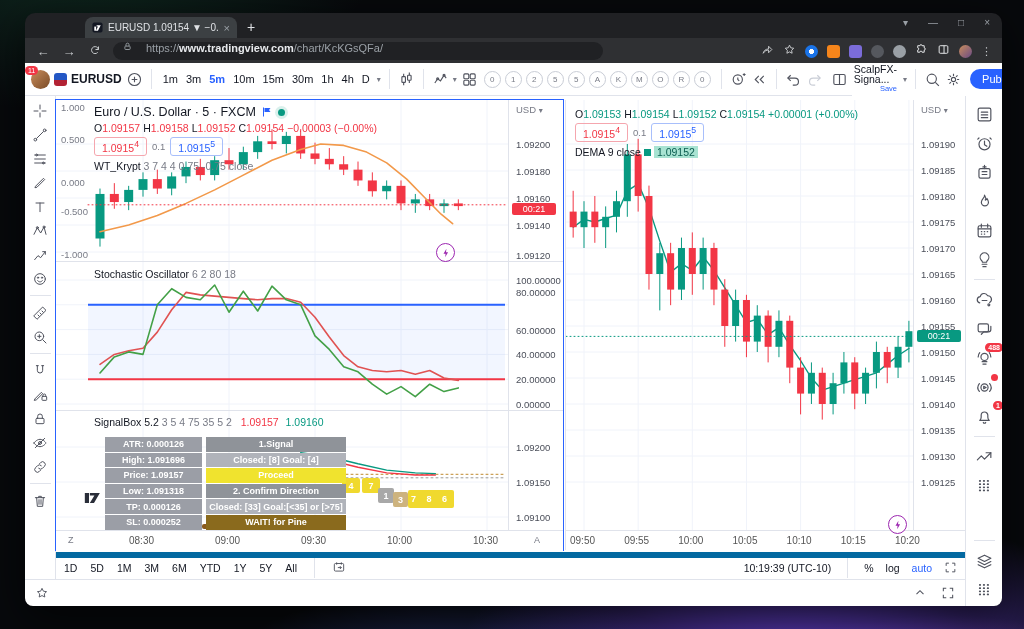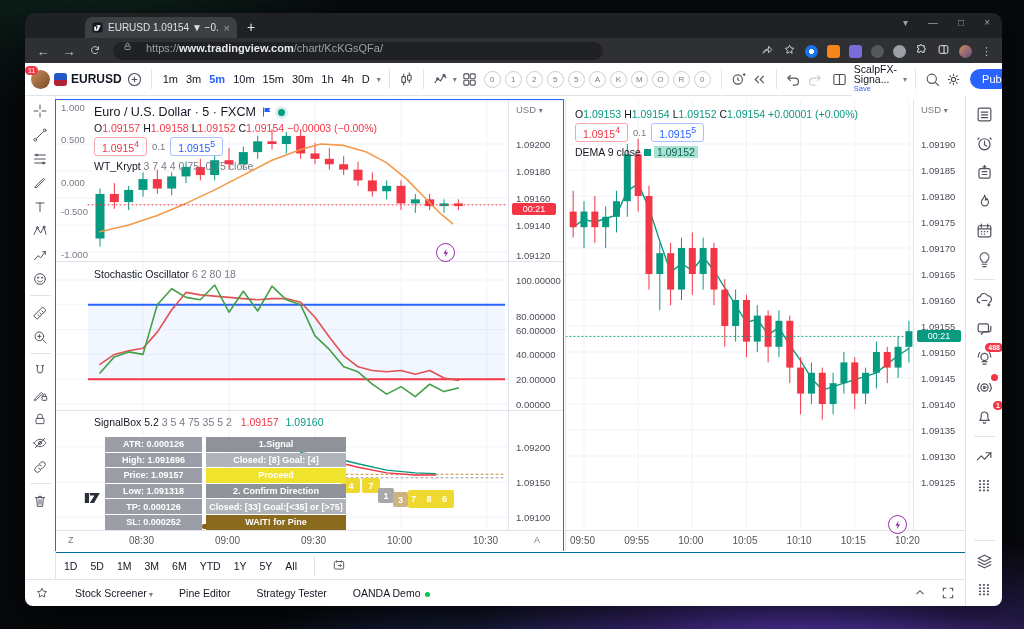--- a/index.html
+++ b/index.html
@@ -37,21 +37,21 @@
   .flag{width:13px;height:13px;border-radius:3px;background:linear-gradient(180deg,#2457c5 55%,#b22234 55%);flex:0 0 auto;}
   .symname{font-weight:bold;font-size:12px;color:#131722;}
   .vsep{width:1px;height:20px;background:#e0e3eb;margin:0 4px;flex:0 0 auto;}
   .tfbtn{padding:2px 3px;color:#131722;border-radius:3px;}
   .tfbtn.active{color:#2962ff;font-weight:bold;}
   .chev{color:#787b86;font-size:8px;}
   .tico{width:22px;height:22px;display:flex;align-items:center;justify-content:center;color:#50535e;}
   .tico svg{width:17px;height:17px;}
   .hk{width:15px;height:15px;border:1px solid #c9cdd6;border-radius:50%;color:#787b86;font-size:8px;
     display:flex;align-items:center;justify-content:center;flex:0 0 auto;}
-  .layoutbox{display:flex;flex-direction:column;align-items:flex-start;line-height:10px;margin:12px 2px;}
+  .layoutbox{display:flex;flex-direction:column;align-items:flex-end;line-height:10px;margin:12px 2px;}
   .layoutbox .lname{font-size:10.5px;color:#131722;}
   .layoutbox .lsave{font-size:7.5px;color:#2962ff;}
   .publish{margin-left:4px;background:#2962ff;color:#fff;border-radius:12px;padding:4px 12px;font-size:11px;}
   
   .tv-left{position:absolute;left:0;top:33px;width:31px;height:484px;border-right:1px solid #e0e3eb;
     display:flex;flex-direction:column;align-items:center;padding-top:6px;box-sizing:border-box;gap:7px;}
   .ltool{width:22px;height:17px;display:flex;align-items:center;justify-content:center;color:#50535e;}
   .ltool svg{width:16px;height:16px;}
   .hsep{width:21px;height:1px;background:#e0e3eb;margin:1px 0;}
   
@@ -91,21 +91,21 @@
   .flash svg{width:10px;height:10px;}
   .sig-info{position:absolute;left:49px;top:337px;width:97px;z-index:4;}
   .sig-info div{height:14.6px;margin-bottom:1px;background:#9b9ea6;color:#fff;font-size:9px;font-weight:bold;
     display:flex;align-items:center;justify-content:center;}
   .sig-steps{position:absolute;left:150px;top:337px;width:140px;z-index:4;}
   .sig-steps div{height:14.6px;margin-bottom:1px;color:#fff;font-size:9px;font-weight:bold;
     display:flex;align-items:center;justify-content:center;white-space:nowrap;}
   .wt-scale{position:absolute;font-size:9.5px;color:#787b86;left:5px;z-index:4;}
   .watermark{position:absolute;left:26px;top:388px;color:#2a2e39;z-index:3;}
   
-  .tv-bottom{position:absolute;left:31px;top:489px;width:909px;height:26px;border-top:1px solid #0369a1;
+  .tv-bottom{position:absolute;left:31px;top:489px;width:909px;height:26px;border-top:6px solid #0369a1;
     display:flex;align-items:center;padding:0 8px;box-sizing:border-box;font-size:10.5px;color:#131722;gap:13px;}
   .tv-bottom .right{margin-left:auto;display:flex;align-items:center;gap:12px;}
   .blue{color:#2962ff;}
   .tv-footer{position:absolute;left:0;top:516px;width:940px;height:27px;border-top:1px solid #e0e3eb;
     display:flex;align-items:center;padding:0 10px;box-sizing:border-box;font-size:10.5px;color:#131722;gap:26px;}
   .tv-footer .ficon{color:#50535e;display:flex;align-items:center;}
   .tv-footer svg{width:14px;height:14px;}
   .greendot{display:inline-block;width:5px;height:5px;border-radius:50%;background:#00c853;margin-left:4px;vertical-align:middle;}
   .fright{margin-left:auto;display:flex;gap:14px;align-items:center;color:#50535e;}
   .charts-bg{position:absolute;left:31px;top:33px;width:909px;height:456px;background:#fff;}
@@ -562,21 +562,21 @@
             </svg>
         </div>
         <div id="axisL" style="position:absolute;left:452px;top:0;width:55px;height:450px">
             <span class="axis-usd" style="left: 8px; top: 4px;">USD <span class="chev">▾</span></span>
             <span class="axis-label" style="left: 8px; top: 39px;">1.09200</span>
             <span class="axis-label" style="left: 8px; top: 66px;">1.09180</span>
             <span class="axis-label" style="left: 8px; top: 93px;">1.09160</span>
             <span class="axis-label" style="left: 8px; top: 120px;">1.09140</span>
             <span class="axis-label" style="left: 8px; top: 150px;">1.09120</span>
             <span class="axis-label" style="left: 8px; top: 175px;">100.00000</span>
-            <span class="axis-label" style="left: 8px; top: 211px;">80.00000</span>
+            <span class="axis-label" style="left: 8px; top: 187px;">80.00000</span>
             <span class="axis-label" style="left: 8px; top: 224.6px;">60.00000</span>
             <span class="axis-label" style="left: 8px; top: 249.4px;">40.00000</span>
             <span class="axis-label" style="left: 8px; top: 274.2px;">20.00000</span>
             <span class="axis-label" style="left: 8px; top: 299px;">0.00000</span>
             <span class="axis-label" style="left: 8px; top: 342px;">1.09200</span>
             <span class="axis-label" style="left: 8px; top: 377px;">1.09150</span>
             <span class="axis-label" style="left: 8px; top: 412px;">1.09100</span>
             <span class="cdl" style="left: 4px; top: 102.75px; background: rgb(242, 54, 69);">00:21</span>
           </div>
         <div class="timerow" style="top:430px" id="timeL">
@@ -741,33 +741,37 @@
             <span>1Y</span>
             <span>5Y</span>
             <span>All</span>
           </span>
         <span class="vsep"></span>
         <span class="ficon"><svg width="14" height="14" viewBox="0 0 24 24" fill="none" stroke="#50535e" stroke-width="1.6">
               <rect x="4" y="6" width="16" height="13" rx="2"></rect>
               <path d="M8 4v4M16 4v4"></path>
               <path d="M10 13h6M13.5 10.5L16 13l-2.5 2.5"></path>
             </svg></span>
+        <span class="right">
+          <span>10:19:39 (UTC-10)</span>
+          <span class="vsep"></span>
+          <span>%</span>
+          <span>log</span>
+          <span class="blue">auto</span>
+          <span class="ficon"><svg width="13" height="13" viewBox="0 0 24 24" fill="none" stroke="#50535e" stroke-width="1.8">
+                <path d="M9 4H4v5M15 4h5v5M9 20H4v-5M15 20h5v-5"></path>
+              </svg></span>
+        </span>
       </div>
 
       <div class="tv-footer">
         <span class="ficon">
             <svg viewBox="0 0 24 24" fill="none" stroke="#50535e" stroke-width="1.6">
               <path d="M12 4l2.4 4.9 5.4.8-3.9 3.8.9 5.4-4.8-2.5-4.8 2.5.9-5.4L4.2 9.7l5.4-.8z"></path>
             </svg>
-          </span>
-        <span id="footer-tabs" style="display:flex;gap:26px;align-items:center">
-            <span>Stock Screener<span class="chev"> ▾</span></span>
-            <span>Pine Editor</span>
-            <span>Strategy Tester</span>
-            <span>OANDA Demo<span class="greendot"></span></span>
           </span>
         <span class="fright">
           <span class="ficon">
               <svg viewBox="0 0 24 24" fill="none" stroke="#50535e" stroke-width="1.8">
                 <path d="M6 14l6-6 6 6"></path>
               </svg>
             </span>
           <span class="ficon">
               <svg viewBox="0 0 24 24" fill="none" stroke="#50535e" stroke-width="1.8">
                 <path d="M9 4H4v5M15 4h5v5M9 20H4v-5M15 20h5v-5"></path>

